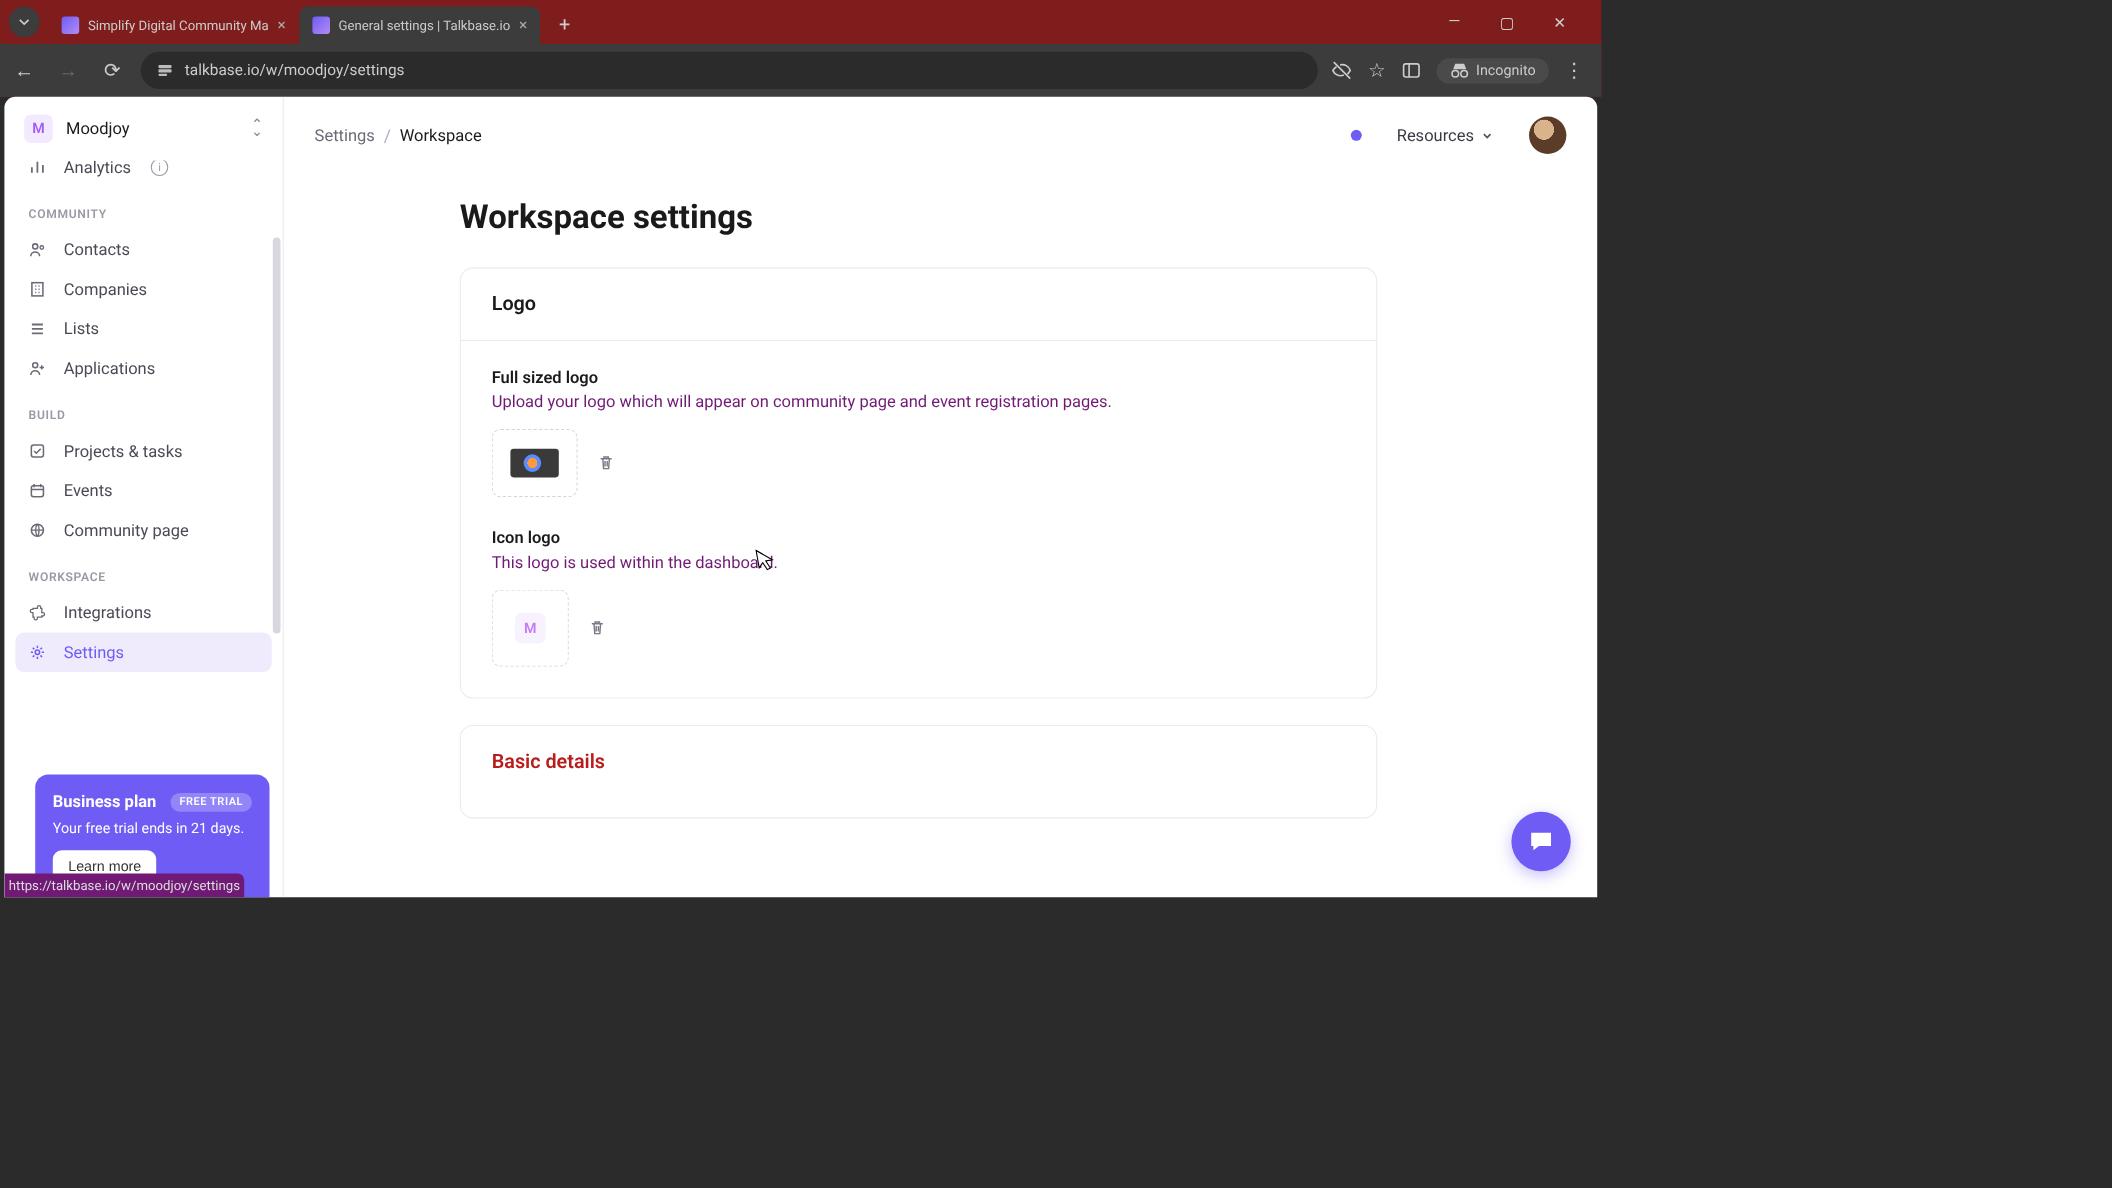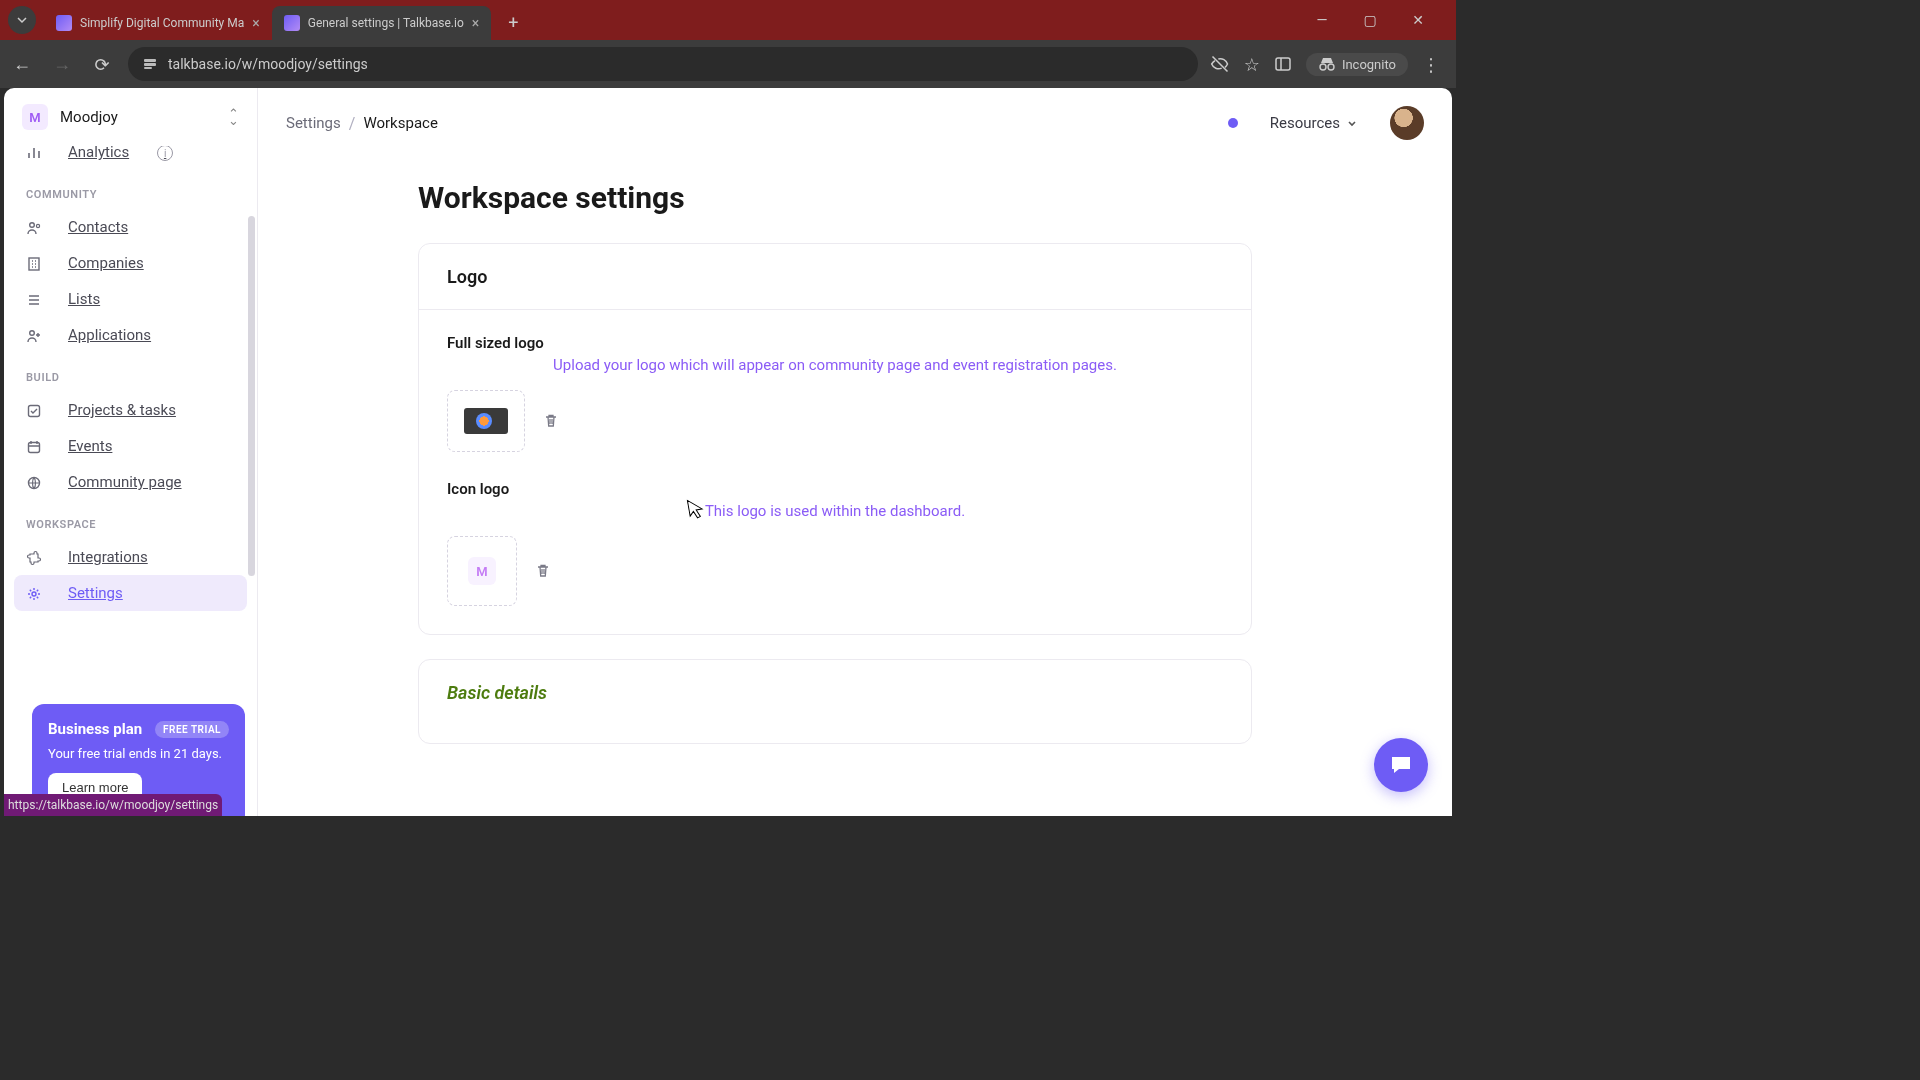--- a/index.html
+++ b/index.html
@@ -32,21 +32,21 @@
   
   .sidebar { width: 254px; border-right: 1px solid #eceaf0; display: flex; flex-direction: column; position: relative; }
   .ws-switcher { display: flex; align-items: center; gap: 12px; padding: 16px 18px; cursor: pointer; }
   .ws-badge { width: 26px; height: 26px; border-radius: 6px; background: #f3eaff; color: #a05cf5; font-weight: 600; font-size: 13px; display: flex; align-items: center; justify-content: center; }
   .ws-name { font-weight: 400; font-size: 15px; color: #1a1a1a; flex: 1; }
   .ws-chevrons { color: #888; font-size: 13px; line-height: 7px; display: flex; flex-direction: column; }
 
   .side-scroll { flex: 1; overflow: hidden; position: relative; padding: 0 10px; }
   .side-scrollbar { position: absolute; right: 2px; top: 70px; width: 7px; height: 360px; background: #d8d6de; border-radius: 4px; }
 
-  .nav-item { display: flex; align-items: flex-end; gap: 24px; padding: 9px 12px; border-radius: 8px; color: #4a4a55; font-size: 15px; cursor: pointer; text-decoration: underline; }
+  .nav-item { display: flex; align-items: center; gap: 14px; padding: 9px 12px; border-radius: 8px; color: #4a4a55; font-size: 15px; cursor: pointer; }
   .nav-item.cut { margin-top: -12px; }
   .nav-item.active { background: #efeafc; color: #6e5cf5; }
   .nav-item .ico { width: 18px; text-align: center; color: #6b6b78; font-size: 15px; }
   .nav-item.active .ico { color: #6e5cf5; }
   .nav-section { font-size: 11px; letter-spacing: 0.6px; color: #9a99a5; font-weight: 600; padding: 18px 12px 8px; }
   .info-badge { width: 16px; height: 16px; border: 1.5px solid #9a99a5; border-radius: 50%; display: inline-flex; align-items: center; justify-content: center; font-size: 10px; color: #9a99a5; margin-left: 4px; }
 
   .trial-card { position: absolute; bottom: 0; left: 28px; right: 12px; background: #6e5cf5; color: #fff; border-radius: 12px 12px 0 0; padding: 16px 16px 14px; }
   .trial-row1 { display: flex; align-items: center; justify-content: space-between; }
   .trial-title { font-weight: 700; font-size: 15px; }
@@ -64,30 +64,30 @@
   .dot { width: 10px; height: 10px; border-radius: 50%; background: #6e5cf5; }
   .resources { display: flex; align-items: center; gap: 6px; color: #3a3a44; font-size: 15px; cursor: pointer; }
   .avatar { width: 34px; height: 34px; border-radius: 50%; background: radial-gradient(circle at 40% 35%, #d9b38c 0 30%, #5a3c28 31% 100%); }
 
   .content { padding: 12px 0 0 0; overflow: auto; flex: 1; }
   .page-title { font-size: 30px; font-weight: 700; color: #1a1a1a; padding: 10px 0 28px 160px; }
   .card { border: 1px solid #eceaf0; border-radius: 12px; margin: 0 200px 24px 160px; }
   .card-head { padding: 22px 28px; border-bottom: 1px solid #eceaf0; font-size: 18px; font-weight: 600; color: #1a1a1a; }
   .card-body { padding: 24px 28px 28px; }
   .field-title { font-weight: 600; font-size: 15px; color: #1a1a1a; margin-bottom: 4px; }
-  .field-desc { font-size: 15px; color: #8b5cf6; margin-bottom: 16px; text-align: center; }
+  .field-desc { font-size: 15px; color: #701a75; margin-bottom: 16px; }
   .logo-row { display: flex; align-items: center; gap: 18px; margin-bottom: 28px; }
   .logo-preview { width: 78px; height: 62px; border: 1px dashed #d6d3e0; border-radius: 8px; display: flex; align-items: center; justify-content: center; cursor: pointer; }
   .logo-img { width: 44px; height: 26px; background: #3a3a3a; border-radius: 3px; position: relative; overflow: hidden; }
   .logo-img::after { content: ""; position: absolute; left: 12px; top: 5px; width: 16px; height: 16px; border-radius: 50%; background: radial-gradient(circle,#ff9a3c 0 40%,#5a8cff 41% 100%); }
   .icon-preview { width: 70px; height: 70px; border: 1px dashed #d6d3e0; border-radius: 8px; display: flex; align-items: center; justify-content: center; cursor: pointer; }
   .icon-letter { width: 28px; height: 28px; border-radius: 6px; background: #f8f2ff; color: #c47cf5; font-weight: 600; font-size: 13px; display: flex; align-items: center; justify-content: center; }
   .trash { color: #7a7a87; cursor: pointer; font-size: 15px; }
 
-  .card2-head { padding: 22px 28px 0; font-size: 18px; font-weight: 600; color: #4d7c0f; font-style: italic; }
+  .card2-head { padding: 22px 28px 0; font-size: 18px; font-weight: 600; color: #b91c1c; }
 
   
   .cursor { position: absolute; left: 684px; top: 410px; pointer-events: none; font-size: 18px; color: #000; transform: rotate(-10deg); }
 
   
   .status-bar { position: absolute; left: 0; bottom: 0; background: #701a75; color: #ddd; font-size: 12px; padding: 4px 4px; border-radius: 0 6px 0 0; }
 
   
   .chat-fab { position: absolute; right: 24px; bottom: 24px; width: 54px; height: 54px; border-radius: 50%; background: #6e5cf5; display: flex; align-items: center; justify-content: center; color: #fff; font-size: 24px; cursor: pointer; box-shadow: 0 4px 14px rgba(110,92,245,0.4); }
 

